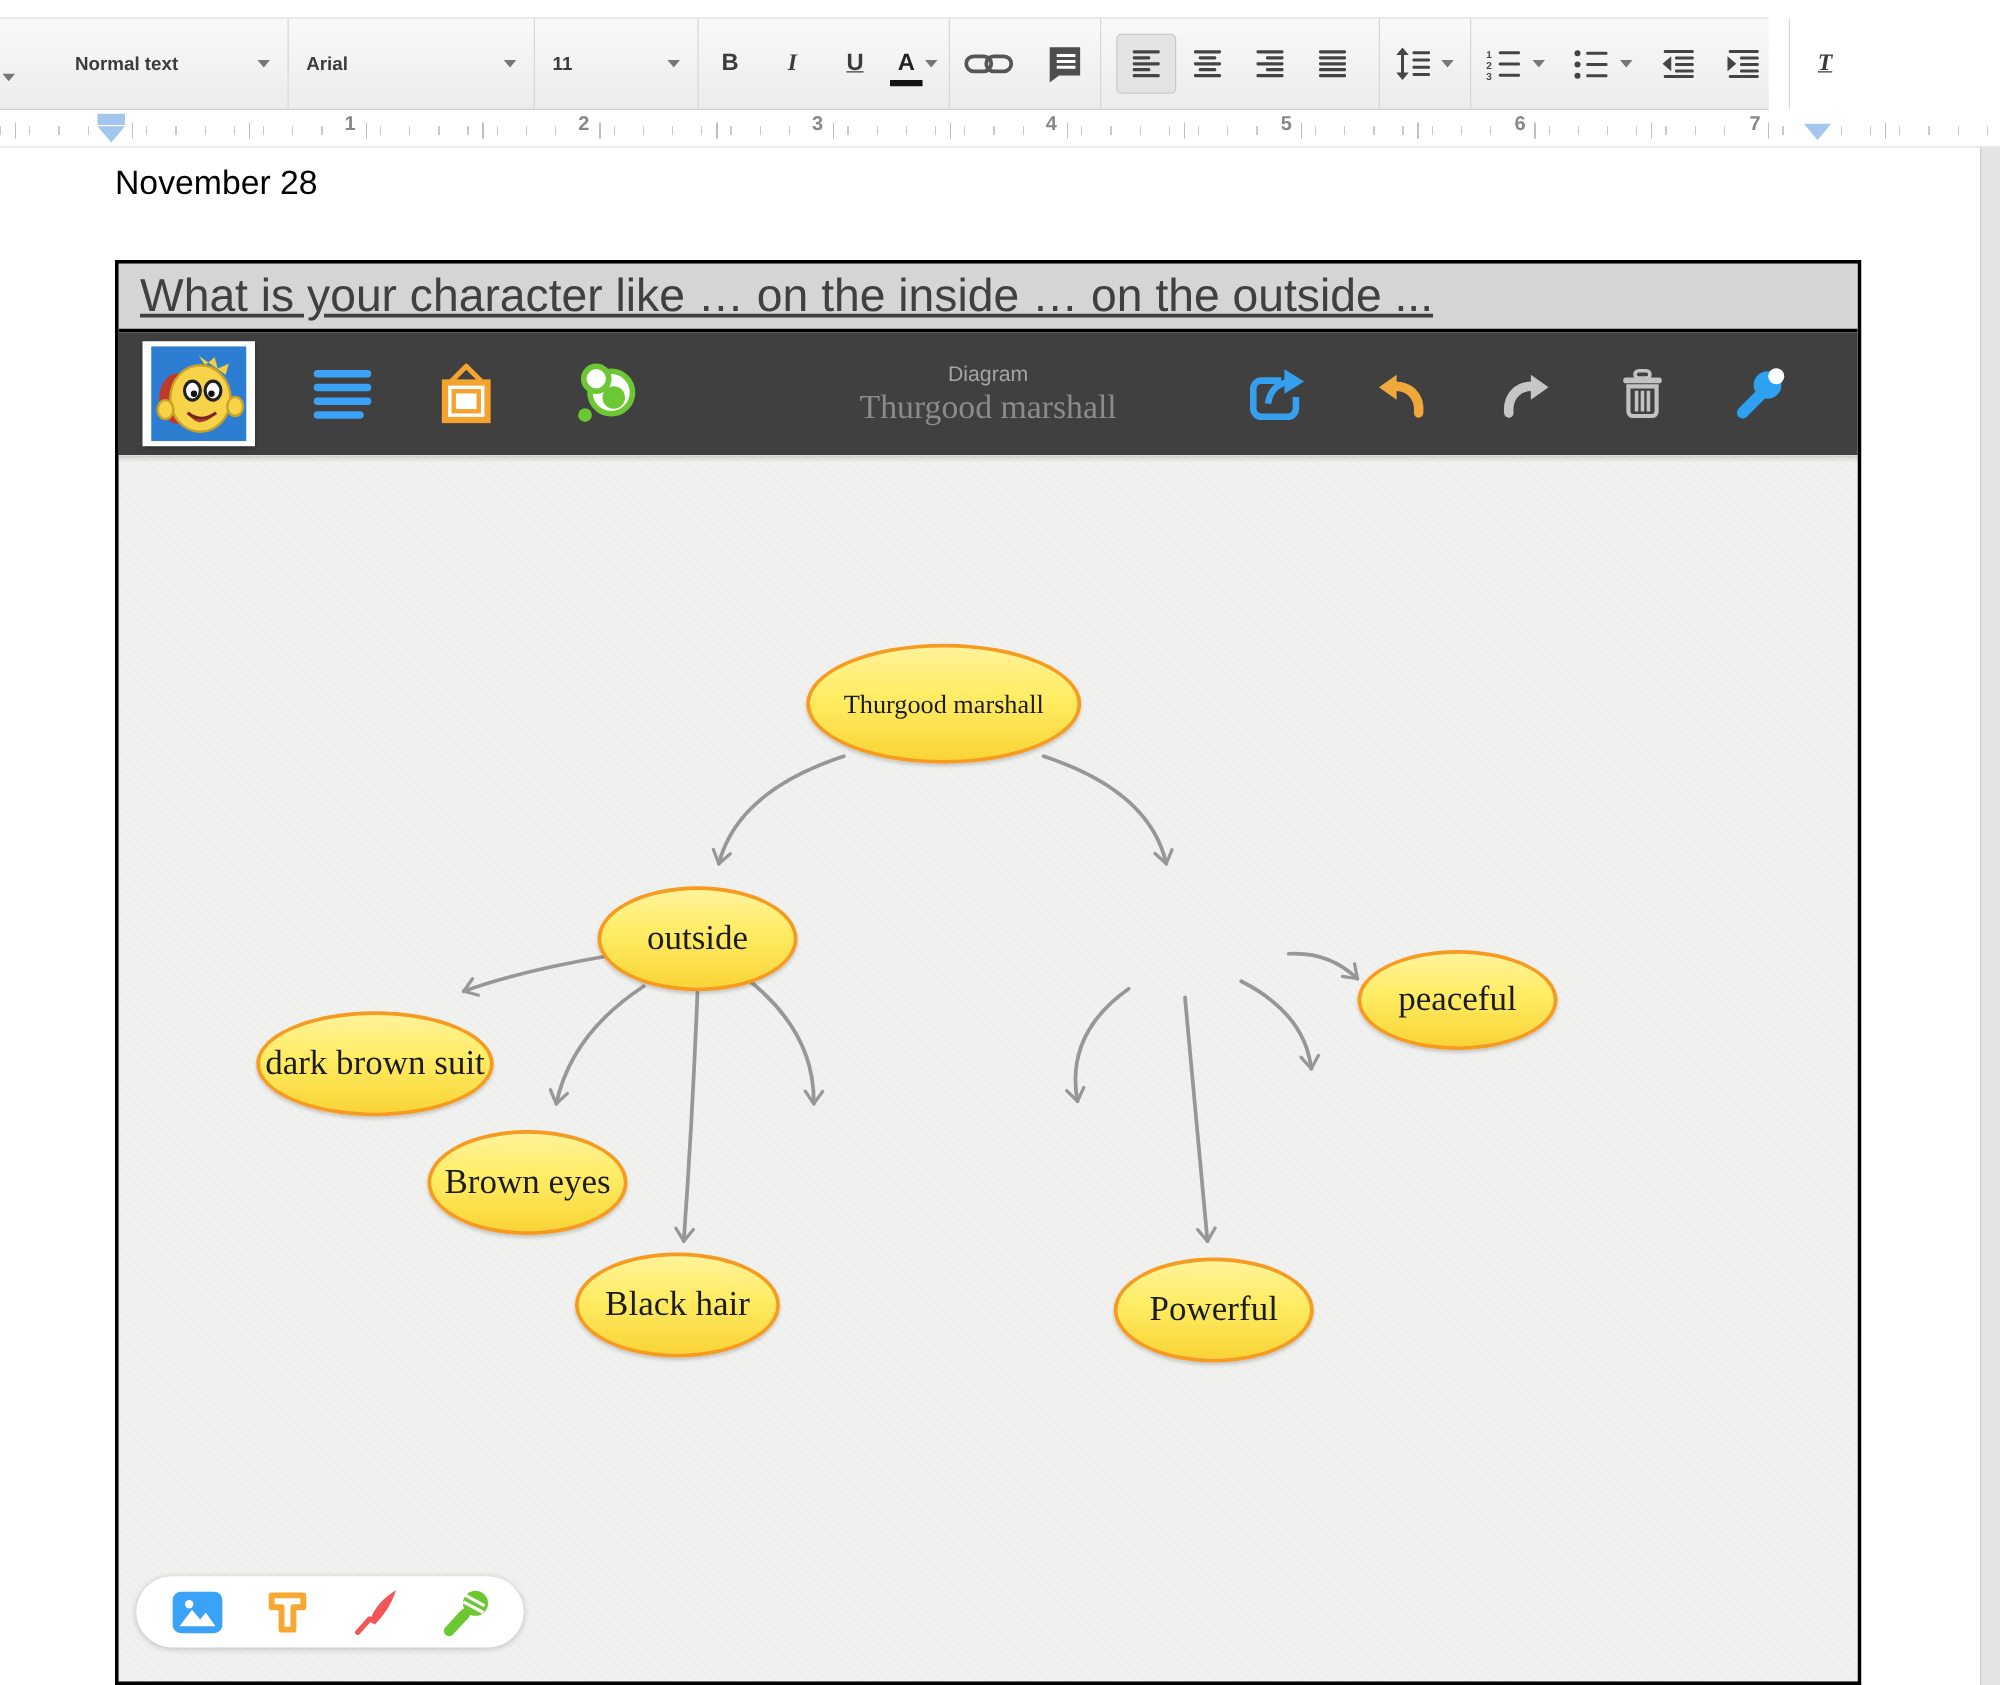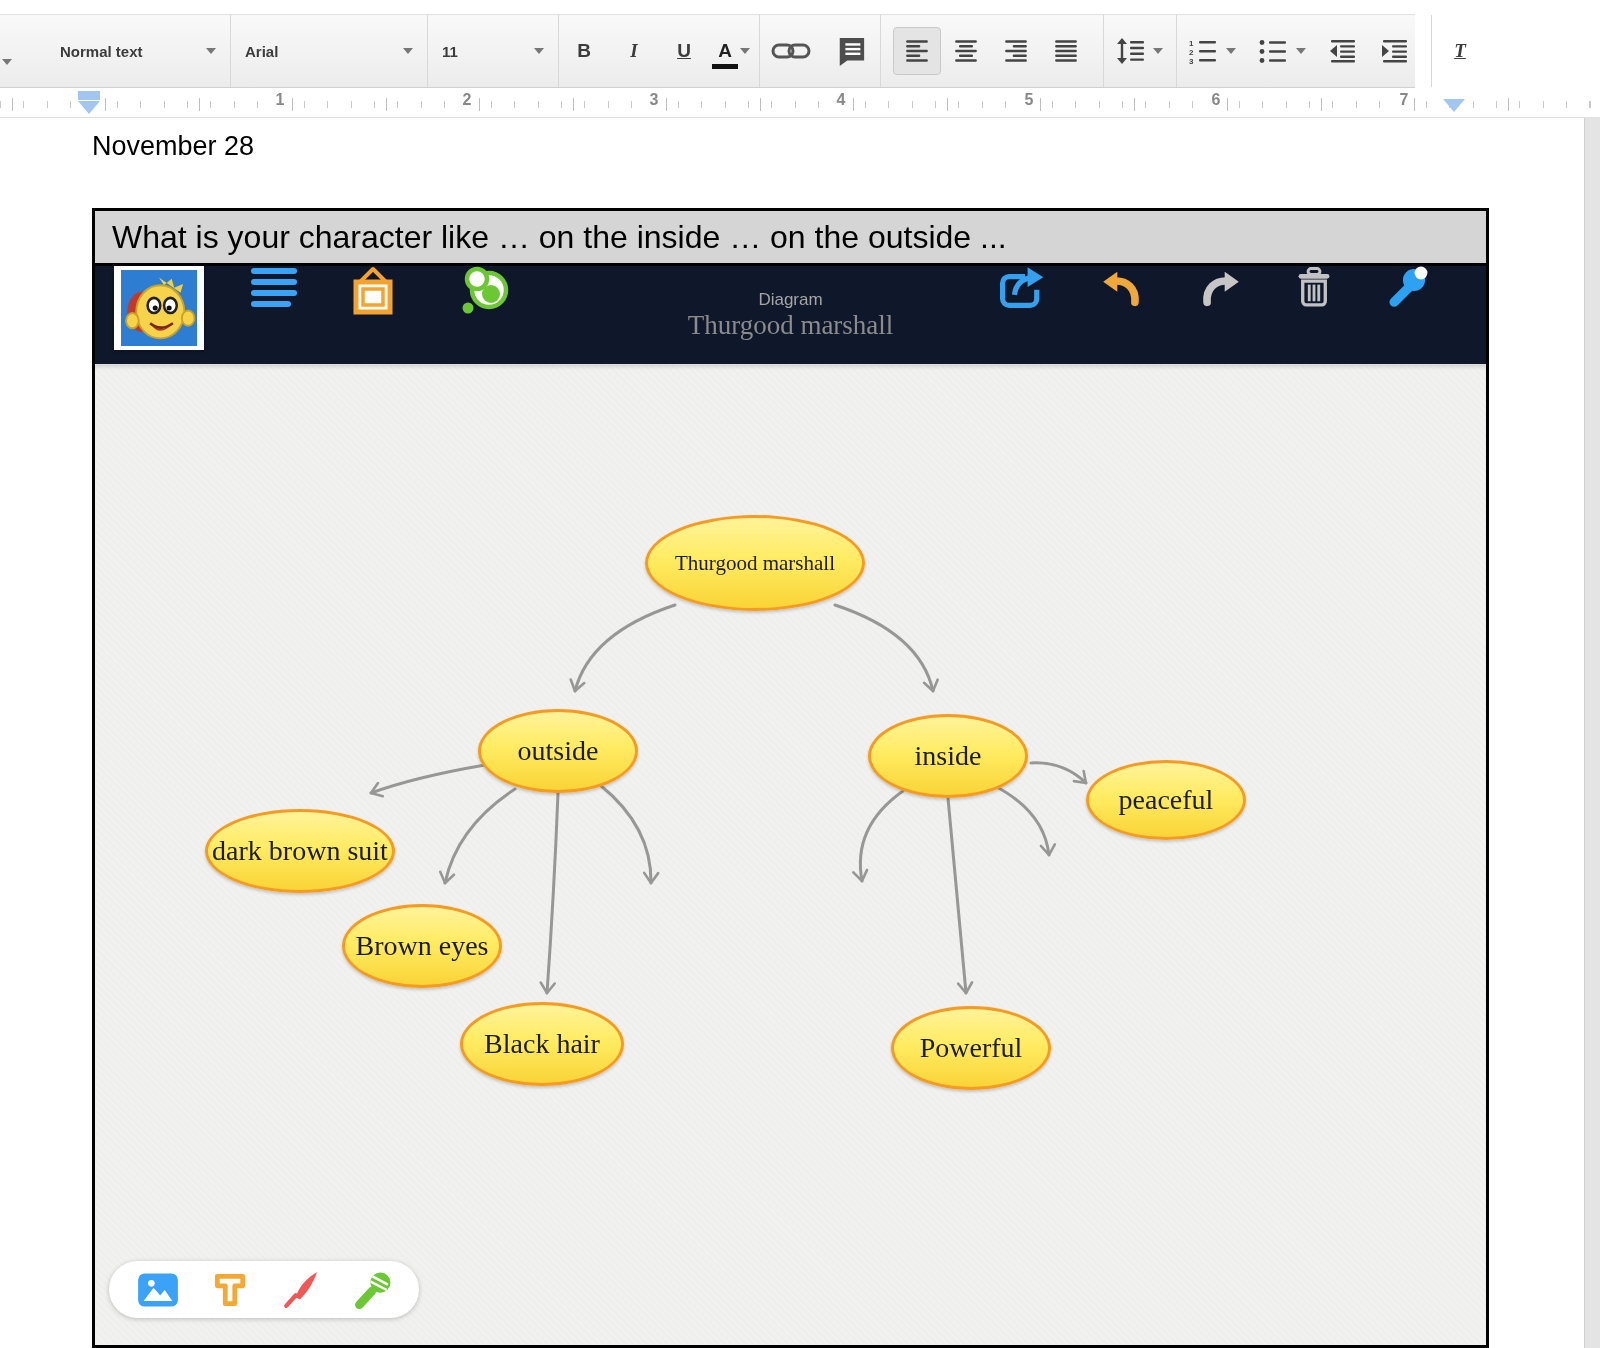--- a/index.html
+++ b/index.html
@@ -39,24 +39,24 @@
     border-top:13px solid #a3c6f1; }
   .ind-rect { width:22px; height:9px; background:#a3c6f1; margin-bottom:1px; }
   .right-strip { position:absolute; left:1584px; top:118px; width:16px; height:1230px;
     background:#e4e4e4; border-left:1px solid #cfcfcf; }
 
   
   .date-line { position:absolute; left:92px; top:131px; font-size:27px; color:#000; }
   .embed-box { position:absolute; left:92px; top:208px; width:1397px; height:1140px;
     border:3px solid #000; background:#fff; }
   .embed-title { height:55px; background:#d5d5d5; border-bottom:3px solid #000;
-    display:flex; align-items:center; padding-left:17px; font-size:32px; color:#000000; }
-
-  
-  .app-toolbar { position:relative; height:99px; background:#0f172a; display:flex; align-items:flex-start;
+    display:flex; align-items:center; padding-left:17px; font-size:37px; color:#404040;text-decoration:underline; }
+
+  
+  .app-toolbar { position:relative; height:99px; background:#404040; display:flex; align-items:center;
     padding:0 57px 0 19px; border-bottom:1px solid #ddd; }
   .mascot-wrap { width:90px; height:84px; background:#fff; box-shadow:0 1px 3px rgba(0,0,0,.35);
     padding:4px; flex:none; }
   .app-ic { flex:none; display:block; }
   .app-title { position:absolute; left:0; right:0; top:0; height:99px; display:flex;
     flex-direction:column; align-items:center; justify-content:center; pointer-events:none; }
   .app-title .small { color:#a5a5a5; font-size:17px; }
   .app-title .big { color:#8b8b8b; font-size:27px; font-family:cursive; }
   .right-icons { margin-left:auto; display:flex; align-items:center; gap:52px; }
 
@@ -362,21 +362,20 @@
         <path d="M505 420 Q557 462 556 518" marker-end="url(#arr)"></path>
         <path d="M808 426 Q757 462 767 516" marker-end="url(#arr)"></path>
         <path d="M853 433 Q862 530 871 628" marker-end="url(#arr)"></path>
         <path d="M898 420 Q949 446 954 490" marker-end="url(#arr)"></path>
         <path d="M936 398 Q968 396 991 418" marker-end="url(#arr)"></path>
       </g>
     </svg>
 
     <div class="node" style="left:550px;top:150px;width:220px;height:96px;font-size:21px;">Thurgood marshall</div>
     <div class="node" style="left:383px;top:344px;width:160px;height:84px;">outside</div>
-    <div class="node" style="left:773px;top:349px;width:160px;height:84px;">inside</div>
     <div class="node" style="left:110px;top:444px;width:190px;height:84px;">dark brown suit</div>
     <div class="node" style="left:247px;top:539px;width:160px;height:84px;">Brown eyes</div>
     <div class="node" style="left:365px;top:637px;width:164px;height:84px;">Black hair</div>
     <div class="node" style="left:796px;top:641px;width:160px;height:84px;">Powerful</div>
     <div class="node" style="left:991px;top:395px;width:160px;height:80px;">peaceful</div>
 
     <div class="pill">
       <svg width="42" height="36" viewBox="0 0 38 32">
         <rect x="1" y="1" width="36" height="30" rx="6" fill="#3aa3f7"></rect>
         <circle cx="13" cy="10" r="3" fill="#fff"></circle>

